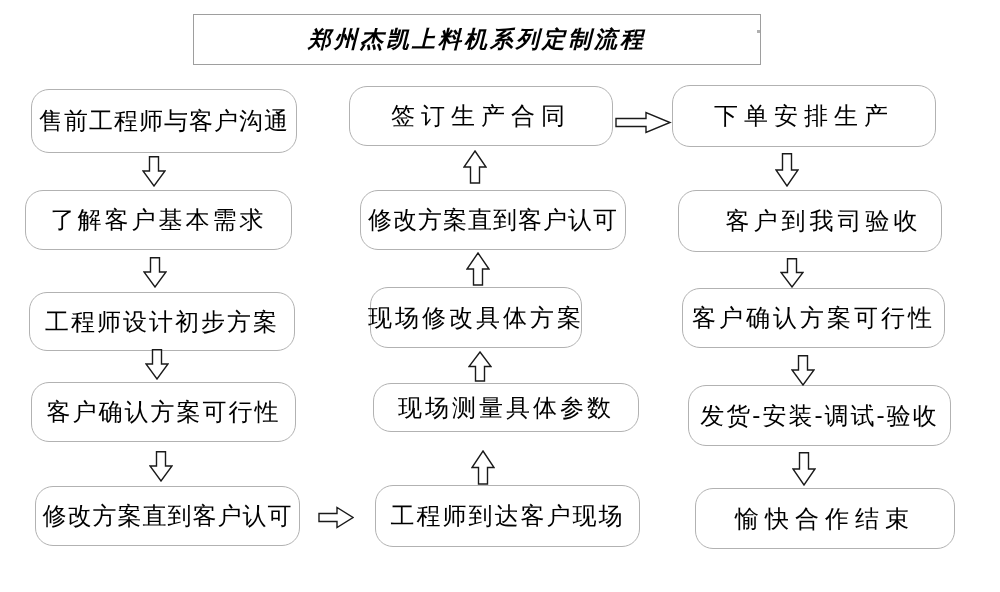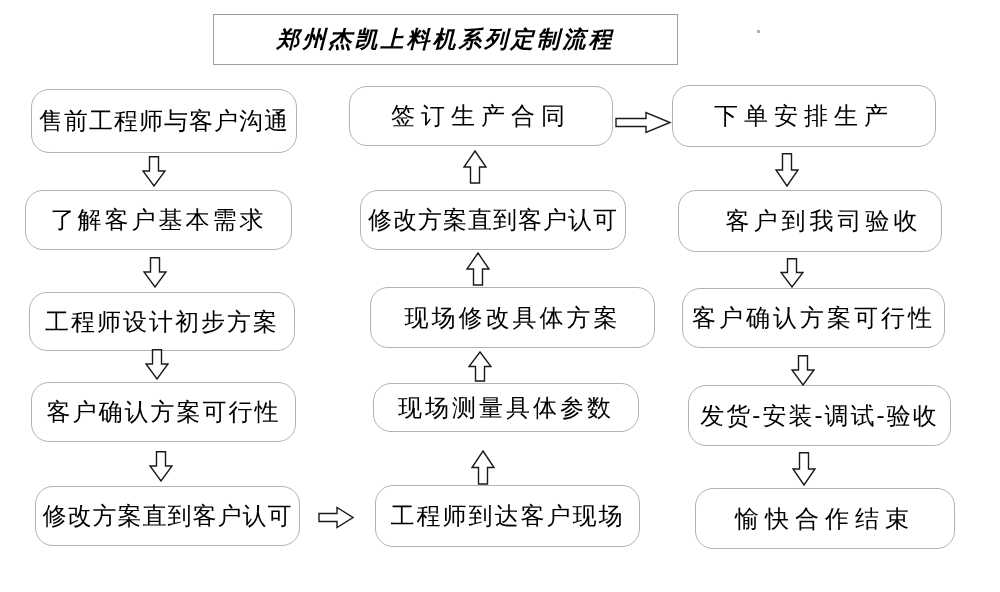--- a/index.html
+++ b/index.html
@@ -13,21 +13,21 @@
   html,body{margin:0;padding:0;background:#fff;}
   .canvas{
     position:relative;
     width:1000px;height:592px;
     background:var(--background);
     font-family:"DejaVu Serif","Liberation Serif",serif;
     overflow:hidden;
   }
   .title-box{
     position:absolute;
-    left:213px;top:14px;width:465px;height:51px;
+    left:193px;top:14px;width:568px;height:51px;
     border:1px solid var(--title-border);
     display:flex;align-items:center;justify-content:center;
     box-sizing:border-box;
   }
   .title-text{
     font-size:23px;font-weight:700;font-style:italic;
     letter-spacing:3px;color:var(--text);white-space:nowrap;
   }
   .box{
     position:absolute;
@@ -46,21 +46,21 @@
 
   
   .b-l1{left:31px;top:89px;width:266px;height:64px;}
   .b-l2{left:25px;top:190px;width:267px;height:60px;}
   .b-l3{left:29px;top:292px;width:266px;height:59px;}
   .b-l4{left:31px;top:382px;width:265px;height:60px;}
   .b-l5{left:35px;top:486px;width:265px;height:60px;}
   
   .b-m1{left:349px;top:86px;width:264px;height:60px;}
   .b-m2{left:360px;top:190px;width:266px;height:60px;}
-  .b-m3{left:370px;top:287px;width:285px;height:61px;}
+  .b-m3{left:370px;top:287px;width:212px;height:61px;}
   .b-m4{left:373px;top:383px;width:266px;height:49px;}
   .b-m5{left:375px;top:485px;width:265px;height:62px;}
   
   .b-r1{left:672px;top:85px;width:264px;height:62px;}
   .b-r2{left:678px;top:190px;width:264px;height:62px;padding-left:27px;}
   .b-r3{left:682px;top:288px;width:263px;height:60px;}
   .b-r4{left:688px;top:385px;width:263px;height:61px;}
   .b-r5{left:695px;top:488px;width:260px;height:61px;}
 
   .arrow{position:absolute;}

